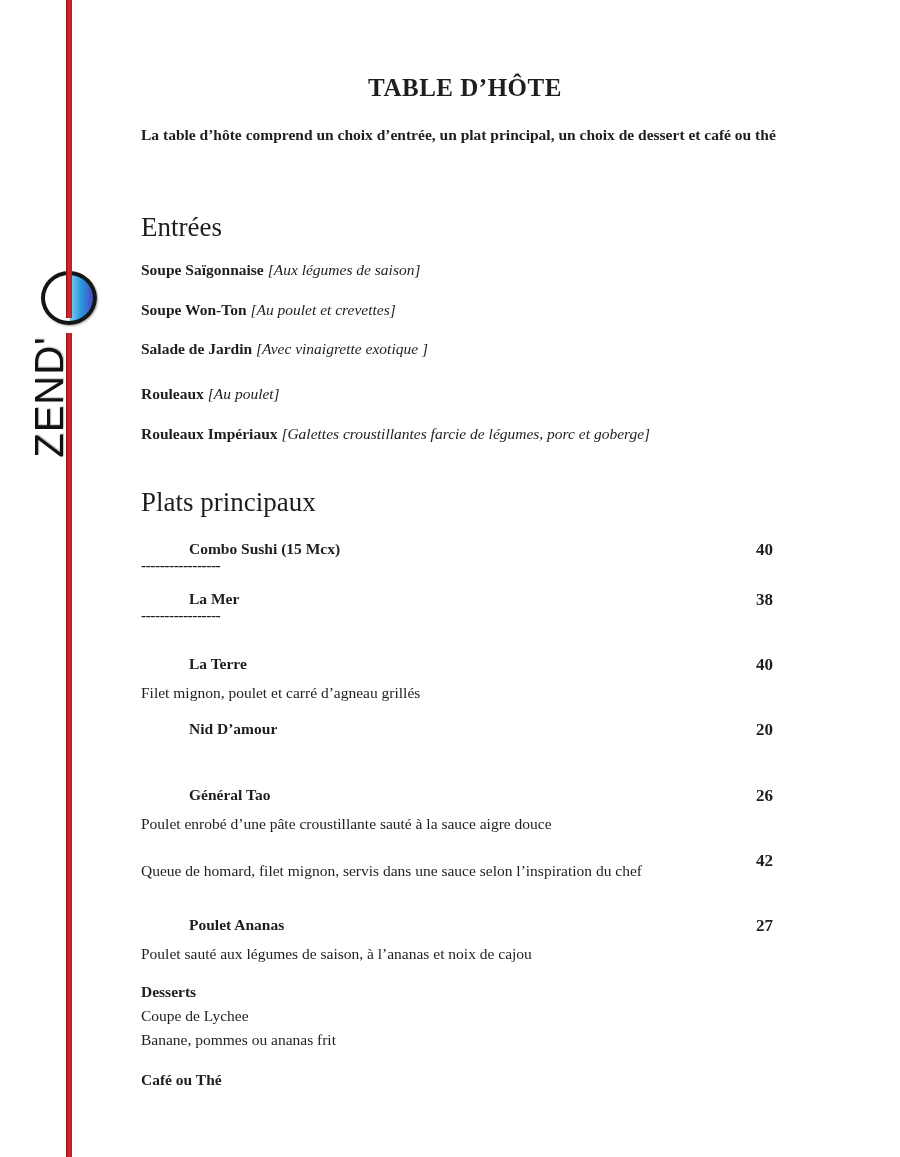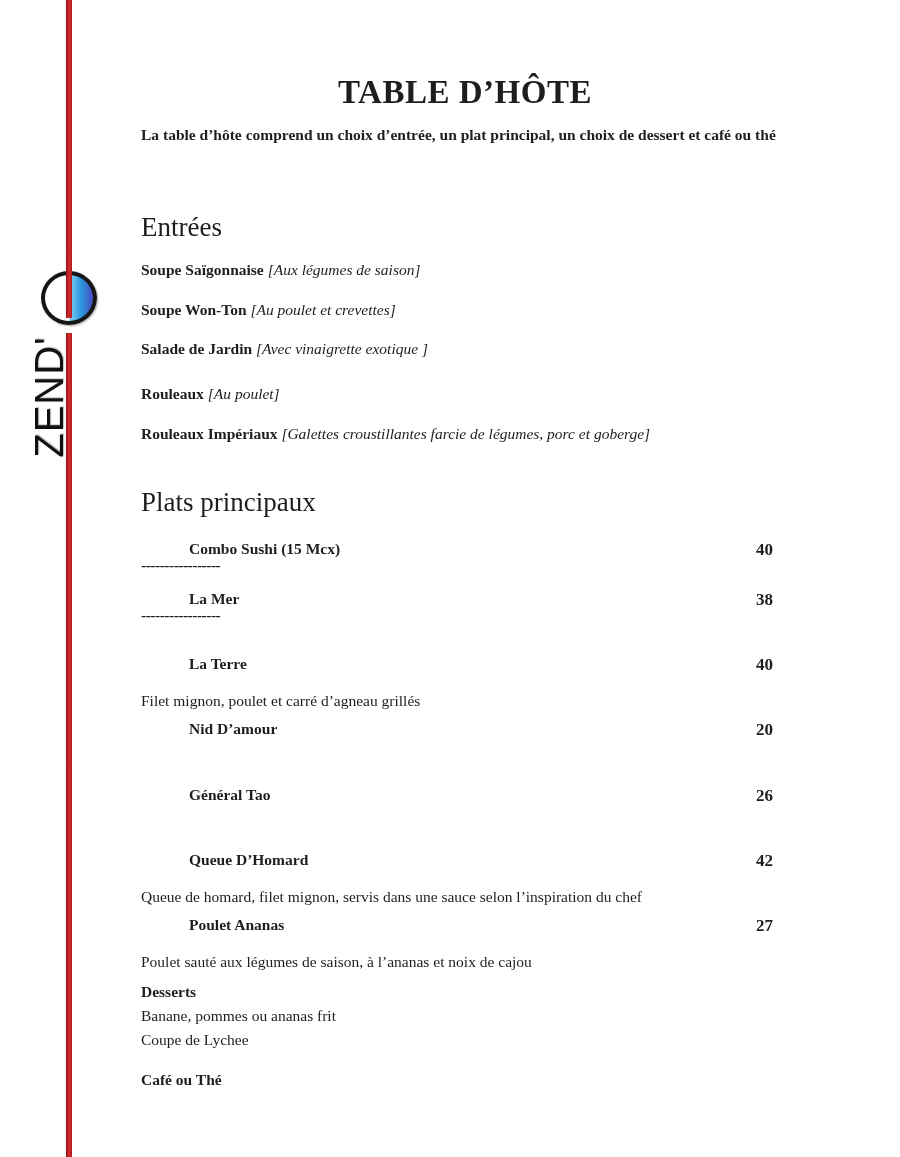--- a/index.html
+++ b/index.html
@@ -26,38 +26,38 @@
       position: absolute; left: 49px; top: 397px;
       transform: translate(-50%, -50%) rotate(-90deg);
       font-family: "Liberation Sans", "DejaVu Sans", sans-serif;
       font-size: 40px; letter-spacing: 1px; color: #111;
       white-space: nowrap; line-height: 1;
       text-shadow: 1px 1px 1px rgba(0,0,0,0.25);
     }
     .content { position: absolute; left: 141px; top: 0; width: 700px; }
     .title {
       position: absolute; left: 0; width: 648px; top: 74px; text-align: center;
-      font-weight: bold; font-size: 33px; letter-spacing: 0.5px;
+      font-weight: bold; font-size: 25px; letter-spacing: 0.5px;
     }
     .intro {
       position: absolute; left: 0; top: 125px; width: 650px;
       font-weight: bold; font-size: 15.5px; line-height: 20px;
     }
     .section-h {
       position: absolute; left: 0; font-weight: normal; font-size: 27px;
     }
     .entree {
       position: absolute; left: 0; font-size: 15.5px; white-space: nowrap;
     }
     .entree b { font-weight: bold; }
     .entree i { font-style: italic; }
     .dish { position: absolute; left: 0; width: 700px; font-size: 15.5px; }
     .dish-name { font-weight: bold; margin-left: 48px; }
     .dish-price { position: absolute; left: 615px; top: 0; font-weight: bold; font-size: 17px; }
-    .dish-desc { margin-top: 19px; white-space: nowrap; }
+    .dish-desc { margin-top: 11px; white-space: nowrap; }
     .dashes { font-weight: bold; letter-spacing: -0.5px; line-height: 14px; }
     .plain { position: absolute; left: 0; font-size: 15.5px; line-height: 24px; }
     .plain .hdr { font-weight: bold; }
   </style>
 </head>
 <body>
 
 <div class="redline top"></div>
 <div class="redline bottom"></div>
 <div class="logo-circle"></div>
@@ -103,34 +103,34 @@
     <div class="dish-price">40</div>
     <div class="dish-desc">Filet mignon, poulet et carré d’agneau grillés</div>
   </div>
   <div class="dish" style="top:720px">
     <div class="dish-name">Nid D’amour</div>
     <div class="dish-price">20</div>
   </div>
   <div class="dish" style="top:786px">
     <div class="dish-name">Général Tao</div>
     <div class="dish-price">26</div>
+    <div class="dish-desc">Poulet enrobé d’une pâte croustillante sauté à la sauce aigre douce</div>
   </div>
   <div class="dish" style="top:851px">
-    <div class="dish-name">Queue D’Homard</div>
     <div class="dish-price">42</div>
     <div class="dish-desc">Queue de homard, filet mignon, servis dans une sauce selon l’inspiration du chef</div>
   </div>
   <div class="dish" style="top:916px">
     <div class="dish-name">Poulet Ananas</div>
     <div class="dish-price">27</div>
     <div class="dish-desc">Poulet sauté aux légumes de saison, à l’ananas et noix de cajou</div>
   </div>
 
   <div class="plain" style="top:980px">
     <div class="hdr">Desserts</div>
+    <div>Coupe de Lychee</div>
     <div>Banane, pommes ou ananas frit</div>
-    <div>Coupe de Lychee</div>
   </div>
 
   <div class="plain" style="top:1068px">
     <div class="hdr">Café ou Thé</div>
   </div>
 </div>
 
 </body></html>

